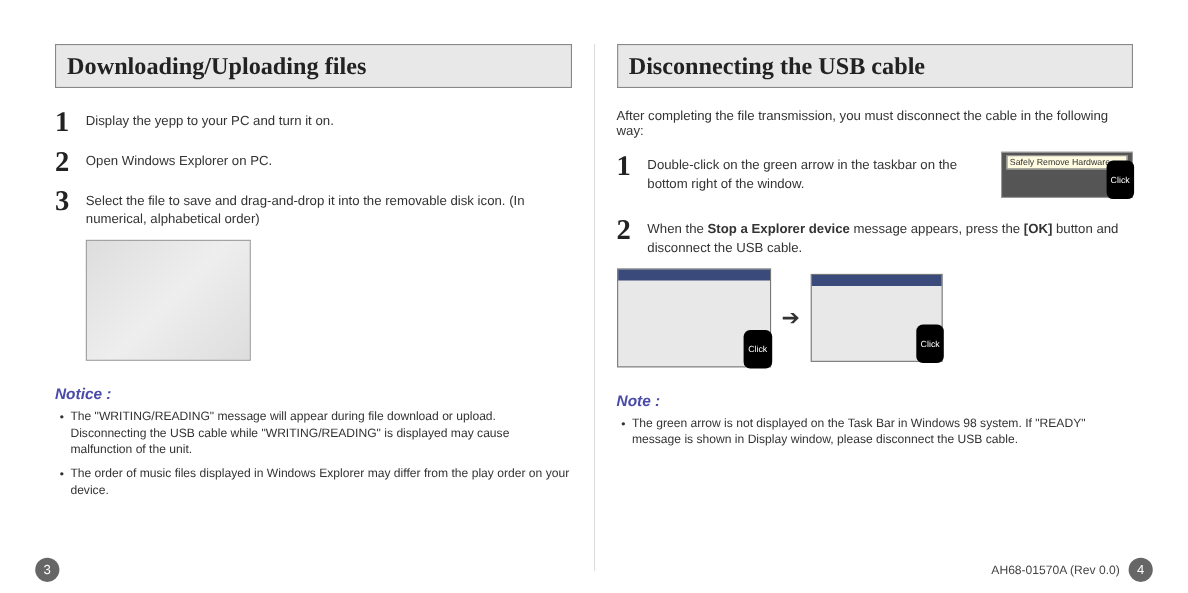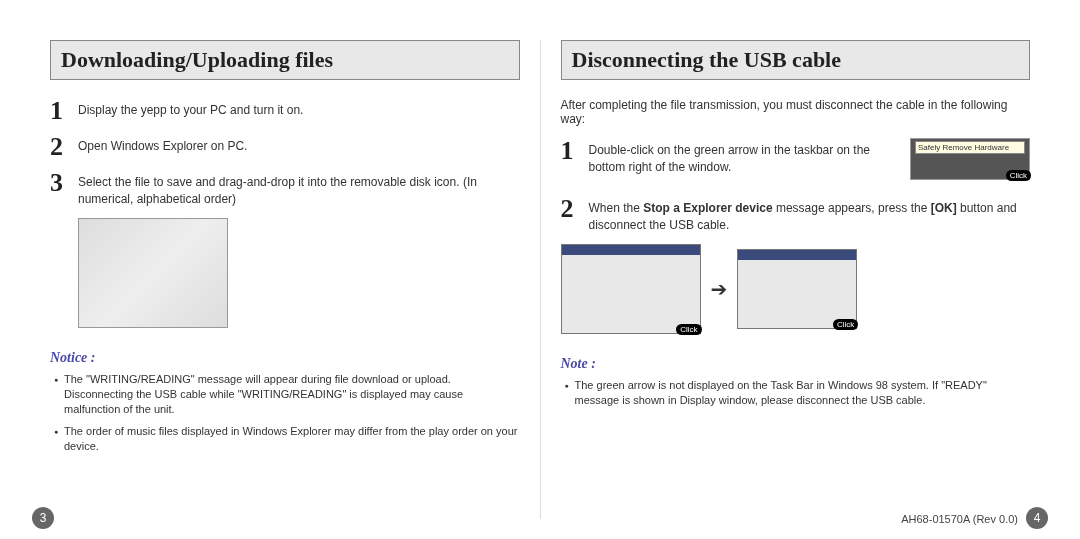--- a/index.html
+++ b/index.html
@@ -84,25 +84,25 @@
     padding: 1px 2px;
     text-align: left;
   }
   .click-badge {
     position: absolute;
     bottom: -2px;
     right: -2px;
     background: #000;
     color: #fff;
     font-size: 8px;
-    padding: 1px 4px;
+    padding: 13px 4px;
     border-radius: 6px;
   }
   .notice-heading {
-    font-family: Liberation Serif, serif;
+    font-family: Liberation Sans, sans-serif;
     font-size: 14px;
     font-weight: bold;
     font-style: italic;
     color: #4a4aa8;
     margin: 22px 0 6px 0;
   }
   .notice-list {
     list-style: none;
     padding-left: 4px;
   }

